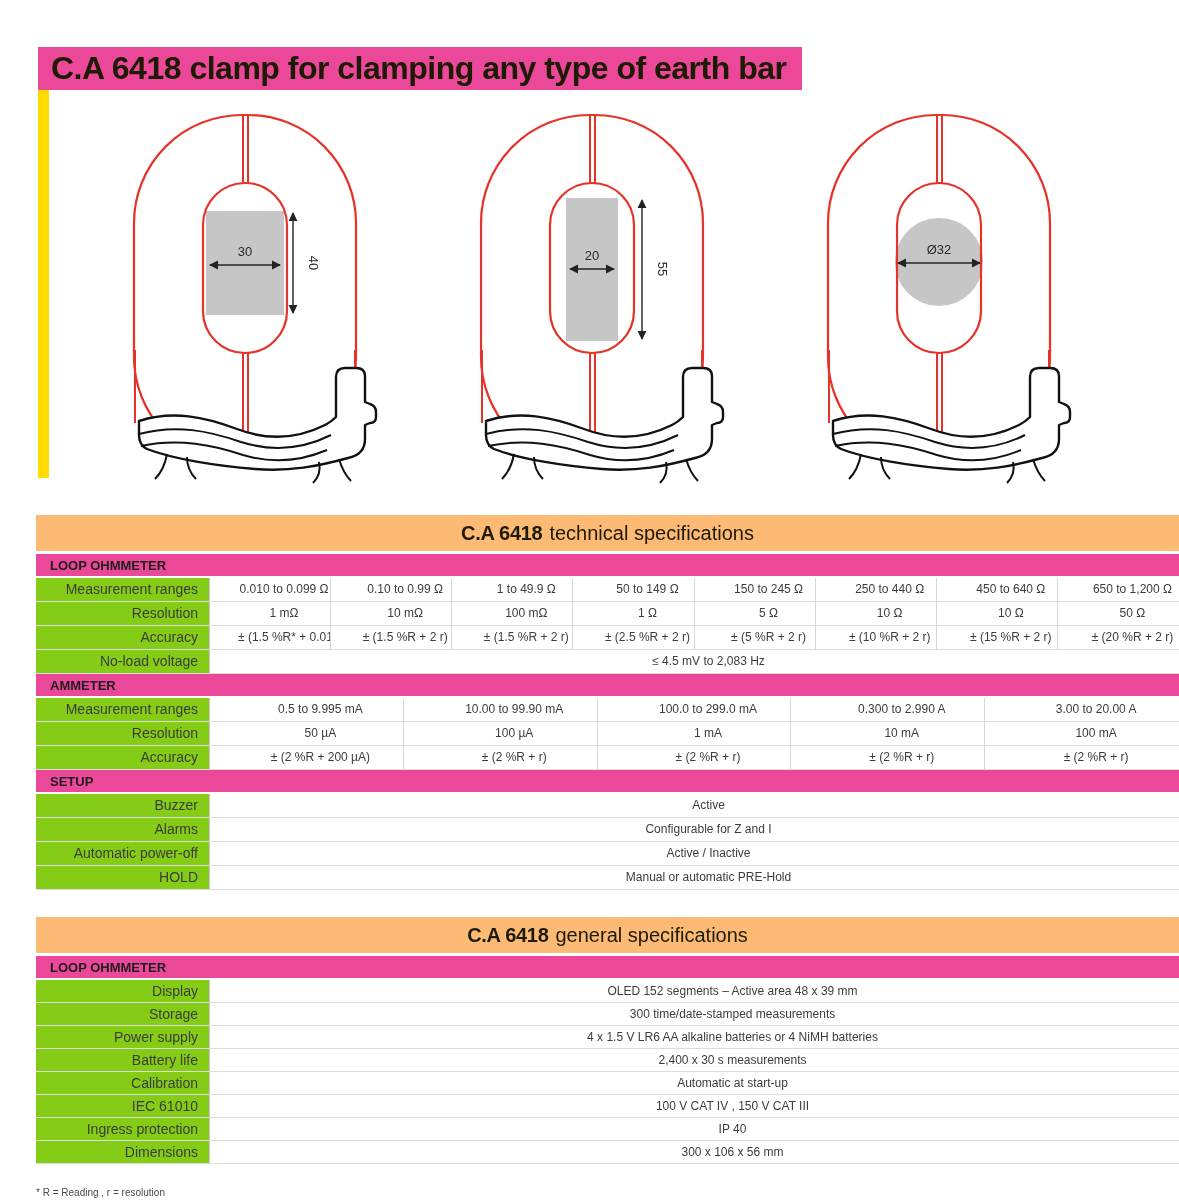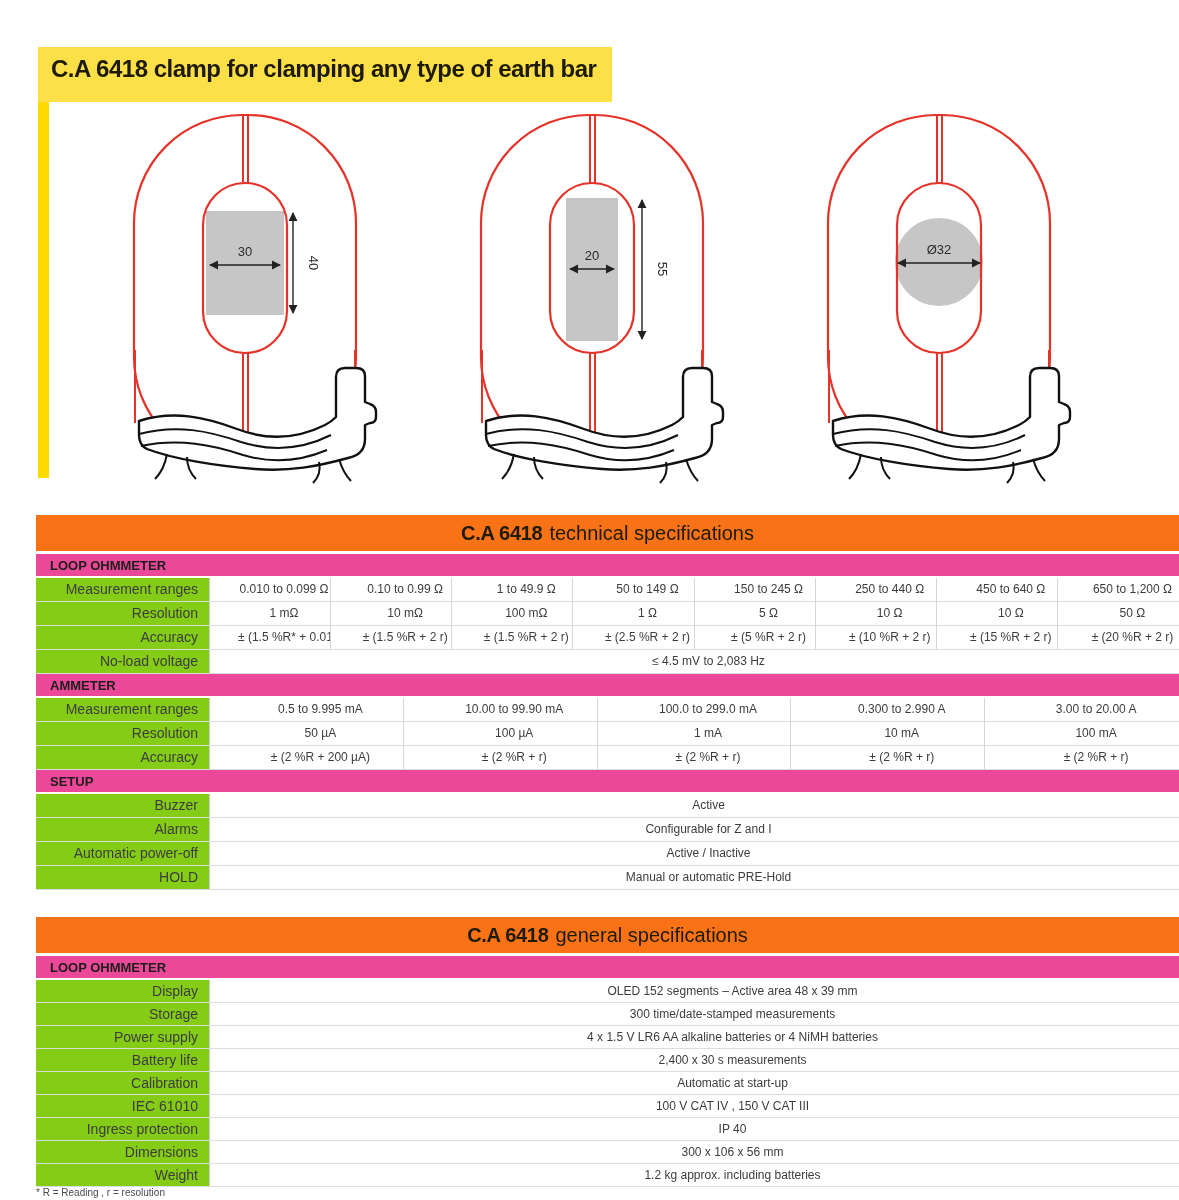--- a/index.html
+++ b/index.html
@@ -3,35 +3,35 @@
 <meta charset="utf-8">
 <style>
   html,body{margin:0;padding:0;}
   body{
     width:1179px;height:1200px;position:relative;background:#ffffff;
     font-family:"Liberation Sans", sans-serif;color:#3c3c3c;overflow:hidden;
   }
   
   .title-banner{
     position:absolute;left:38px;top:47px;height:43px;line-height:43px;
-    background:#fde047;color:#1d1a05;font-size:24px;font-weight:bold;
-    padding:0 16px 12px 13px;letter-spacing:-0.5px;white-space:nowrap;
+    background:#ec4899;color:#1d1a05;font-size:32px;font-weight:bold;
+    padding:0 16px 0 13px;letter-spacing:-0.5px;white-space:nowrap;
   }
   .left-accent{
     position:absolute;left:38px;top:47px;width:11px;height:431px;background:#FFDB00;
   }
   
   .diagram{position:absolute;left:0;top:100px;width:1179px;height:400px;}
   .dim-label{font-size:13px;fill:#2a2a2a;font-family:"Liberation Sans",sans-serif;}
   
   .spec-table{position:absolute;left:36px;width:1143px;}
   .tbl-tech{top:515px;}
   .tbl-gen{top:917px;}
   .band-title{
-    background:#f97316;height:36px;line-height:36px;text-align:center;
+    background:#fdba74;height:36px;line-height:36px;text-align:center;
     font-size:20px;color:#1d1a05;border-bottom:3px solid #fff;box-sizing:content-box;
   }
   .band-title .tt-bold{font-weight:bold;letter-spacing:-0.3px;}
   .band-title .tt-rest{margin-left:7px;font-weight:normal;}
   .section-band{
     background:#ec4899;height:24px;line-height:24px;font-weight:bold;
     font-size:13px;color:#1d1d1b;padding-left:14px;border-bottom:2px solid #fff;
     box-sizing:border-box;
   }
   .row{display:grid;height:24px;line-height:23px;border-bottom:1px solid #dcdcdc;box-sizing:border-box;}
@@ -243,19 +243,15 @@
     <div class="vc">100 V CAT IV , 150 V CAT III</div>
   </div>
   <div class="row rm">
     <div class="lc">Ingress protection</div>
     <div class="vc">IP 40</div>
   </div>
   <div class="row rm">
     <div class="lc">Dimensions</div>
     <div class="vc">300 x 106 x 56 mm</div>
   </div>
-  <div class="row rm">
-    <div class="lc">Weight</div>
-    <div class="vc">1.2 kg approx. including batteries</div>
-  </div>
 </div>
 
 <div class="footnote">* R = Reading , r = resolution</div>
 
 </body></html>

